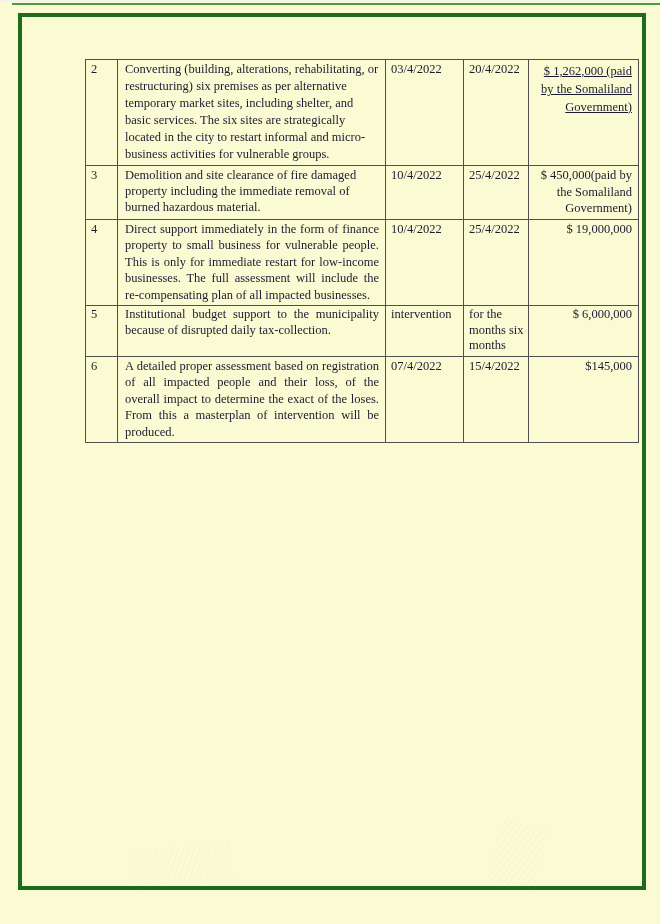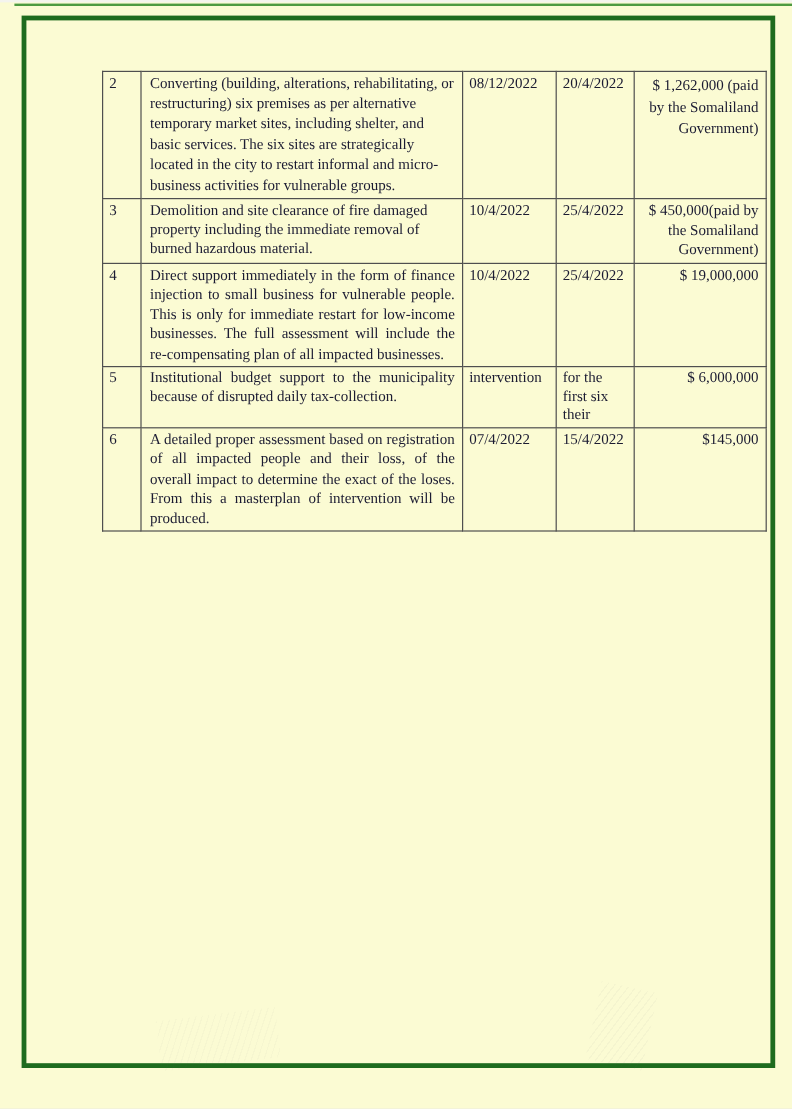--- a/index.html
+++ b/index.html
@@ -60,21 +60,21 @@
     padding: 1px 6px 2px 4px;
   }
   
   tr.r2 { height: 104px; }
   tr.r3 { height: 48px; }
   tr.r4 { height: 83px; }
   tr.r5 { height: 31px; }
   tr.r6 { height: 66px; }
   
   tr.r2 td { line-height: 17px; }
-  tr.r2 td.cost { line-height: 18px; padding-top: 2px; }
+  tr.r2 td.cost { line-height: 18px; padding-top: 2px; text-decoration: underline; }
   tr.r3 td { line-height: 16px; }
   tr.r3 td.cost { line-height: 16.5px; margin-left: 38px; }
   tr.r4 td { line-height: 16.5px; }
   tr.r5 td { line-height: 15.5px; }
   tr.r6 td { line-height: 16.5px; }
   
   tr.r4 td.desc, tr.r5 td.desc, tr.r6 td.desc {
     text-align: justify;
     text-justify: inter-word;
   }
@@ -117,43 +117,43 @@
       <col style="width:32px">
       <col style="width:268px">
       <col style="width:78px">
       <col style="width:65px">
       <col style="width:110px">
     </colgroup>
     <tbody>
       <tr class="r2">
         <td class="num">2</td>
         <td class="desc">Converting (building, alterations, rehabilitating, or restructuring) six premises as per alternative temporary market sites, including shelter, and basic services. The six sites are strategically located in the city to restart informal and micro-business activities for vulnerable groups.</td>
-        <td class="date">08/12/2022</td>
+        <td class="date">03/4/2022</td>
         <td class="date">20/4/2022</td>
         <td class="cost">$ 1,262,000 (paid by the Somaliland Government)</td>
       </tr>
       <tr class="r3">
         <td class="num">3</td>
         <td class="desc">Demolition and site clearance of fire damaged property including the immediate removal of burned hazardous material.</td>
         <td class="date">10/4/2022</td>
         <td class="date">25/4/2022</td>
         <td class="cost">$ 450,000(paid by the Somaliland Government)</td>
       </tr>
       <tr class="r4">
         <td class="num">4</td>
-        <td class="desc">Direct support immediately in the form of finance injection to small business for vulnerable people. This is only for immediate restart for low-income businesses. The full assessment will include the re-compensating plan of all impacted businesses.</td>
+        <td class="desc">Direct support immediately in the form of finance property to small business for vulnerable people. This is only for immediate restart for low-income businesses. The full assessment will include the re-compensating plan of all impacted businesses.</td>
         <td class="date">10/4/2022</td>
         <td class="date">25/4/2022</td>
         <td class="cost">$ 19,000,000</td>
       </tr>
       <tr class="r5">
         <td class="num">5</td>
         <td class="desc">Institutional budget support to the municipality because of disrupted daily tax-collection.</td>
         <td class="date">intervention</td>
-        <td class="date">for the first six their</td>
+        <td class="date">for the months six months</td>
         <td class="cost">$ 6,000,000</td>
       </tr>
       <tr class="r6">
         <td class="num">6</td>
         <td class="desc">A detailed proper assessment based on registration of all impacted people and their loss, of the overall impact to determine the exact of the loses. From this a masterplan of intervention will be produced.</td>
         <td class="date">07/4/2022</td>
         <td class="date">15/4/2022</td>
         <td class="cost">$145,000</td>
       </tr>
     </tbody>

